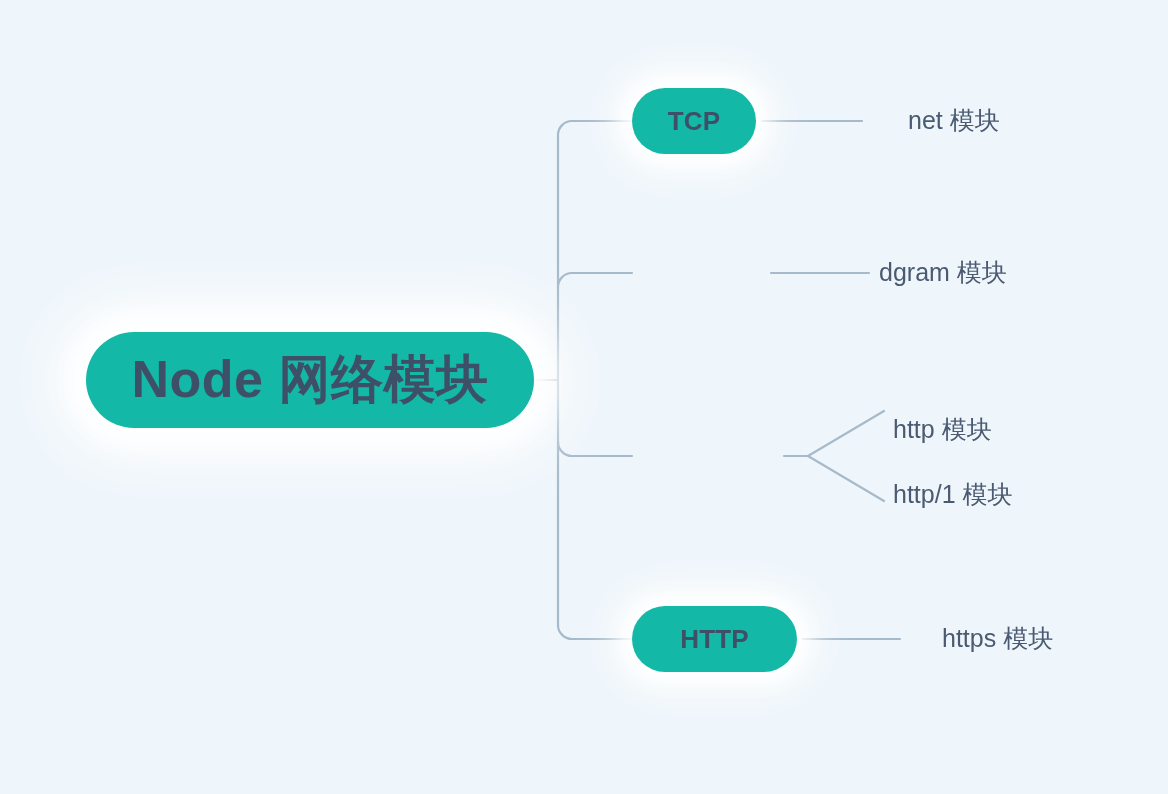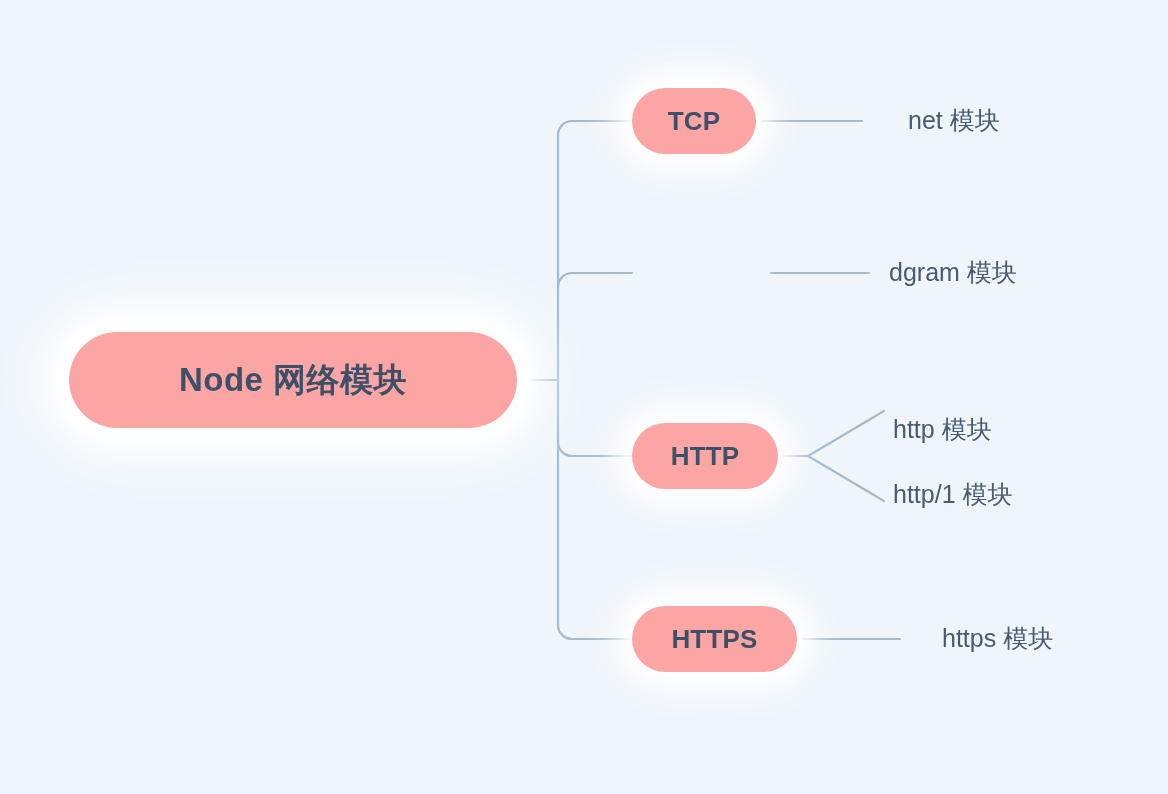--- a/index.html
+++ b/index.html
@@ -21,34 +21,34 @@
     width:1168px; height:794px;
     pointer-events:none;
   }
 
   
   .node {
     position:absolute;
     display:flex;
     align-items:center;
     justify-content:center;
-    background:#fca5a5;
+    background:#14b8a6;
     border-radius:34px;
     box-shadow:0 0 22px 14px rgba(255,255,255,0.92),
                0 0 44px 20px rgba(255,255,255,0.55);
     color:#3d5068;
     font-weight:bold;
     white-space:nowrap;
     letter-spacing:0.2px;
   }
   .node.root {
-    left:69px; top:332px;
+    left:86px; top:332px;
     width:448px; height:96px;
     border-radius:48px;
-    font-size:33px;
+    font-size:52px;
     letter-spacing:0.5px;
     box-shadow:0 0 30px 22px rgba(255,255,255,0.95),
                0 0 60px 34px rgba(255,255,255,0.6);
   }
   .node.branch {
     height:66px;
     font-size:26px;
     border-radius:33px;
   }
   #node-tcp   { left:632px; top: 88px; width:124px; }
@@ -59,21 +59,21 @@
   
   .leaf {
     position:absolute;
     color:#4a5a72;
     font-size:25px;
     font-weight:normal;
     white-space:nowrap;
     line-height:1;
   }
   #leaf-net    { left:908px; top:108px; }
-  #leaf-dgram  { left:879px; top:260px;margin-left:10px; }
+  #leaf-dgram  { left:879px; top:260px; }
   #leaf-http   { left:893px; top:417px; }
   #leaf-http2  { left:893px; top:482px; }
   #leaf-https  { left:910px; top:626px;margin-left:32px; }
 </style>
 </head>
 <body>
 
 <div id="canvas">
 
   <svg id="connectors" viewBox="0 0 1168 794" width="1168" height="794" fill="none" stroke="#a6bacb" stroke-width="2.2" stroke-linecap="round" stroke-linejoin="round">
@@ -105,26 +105,23 @@
 
   <div class="node root" id="node-root">
     <span>Node 网络模块</span>
   </div>
 
   <div class="node branch" id="node-tcp">
     <span>TCP</span>
   </div>
 
 
-  <div class="node branch" id="node-http">
-    <span>HTTP</span>
-  </div>
 
   <div class="node branch" id="node-https">
-    <span>HTTPS</span>
+    <span>HTTP</span>
   </div>
 
   <div class="leaf" id="leaf-net">net 模块</div>
 
   <div class="leaf" id="leaf-dgram">dgram 模块</div>
 
   <div class="leaf" id="leaf-http">http 模块</div>
 
   <div class="leaf" id="leaf-http2">http/1 模块</div>
 

